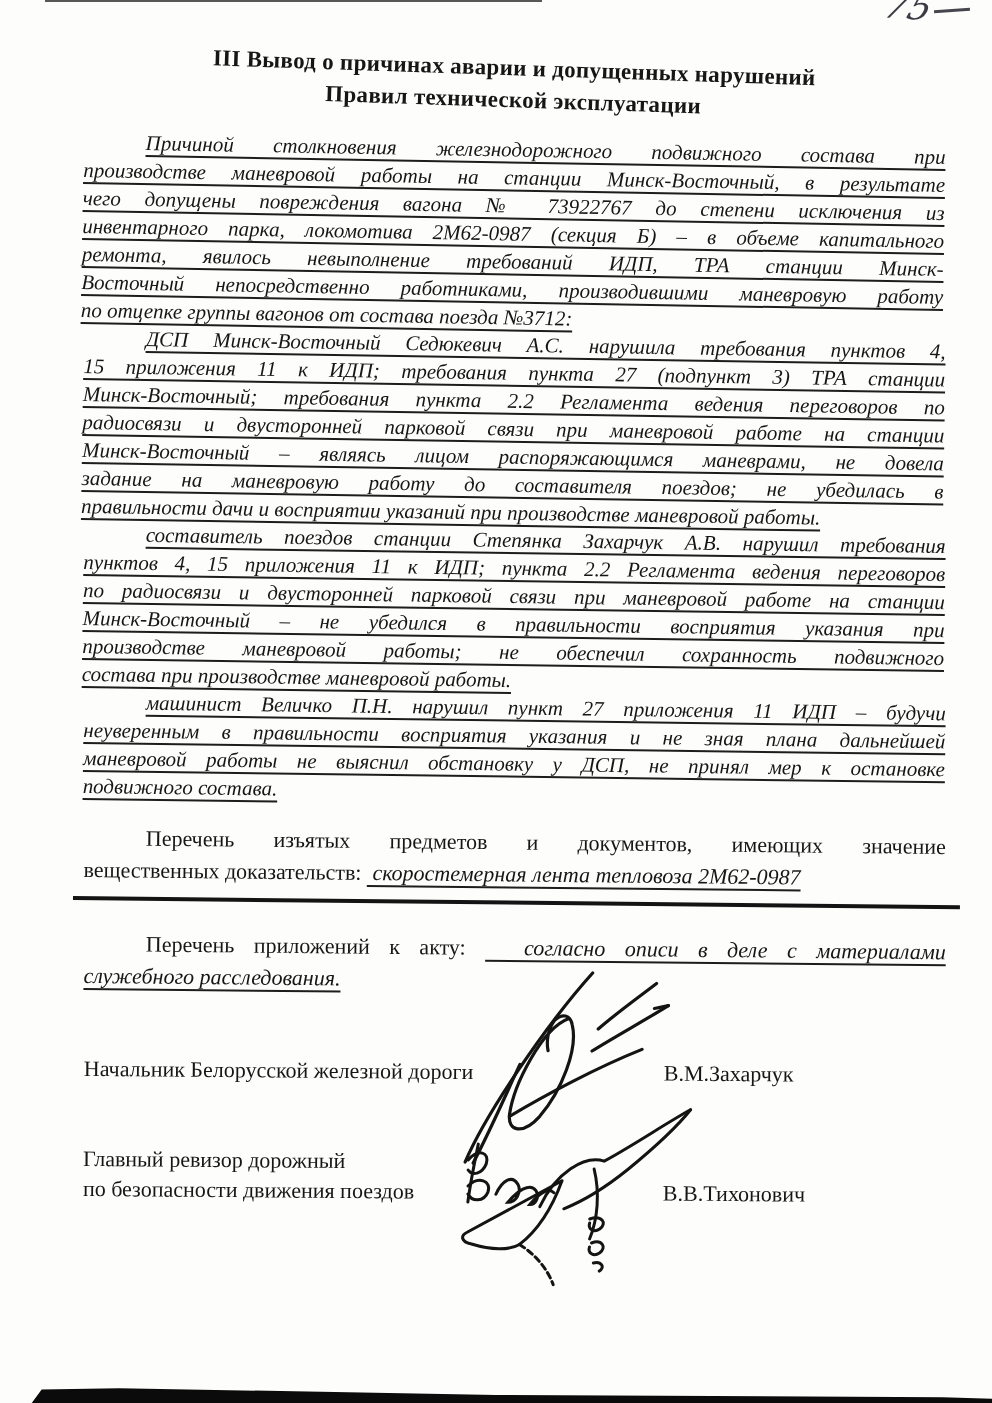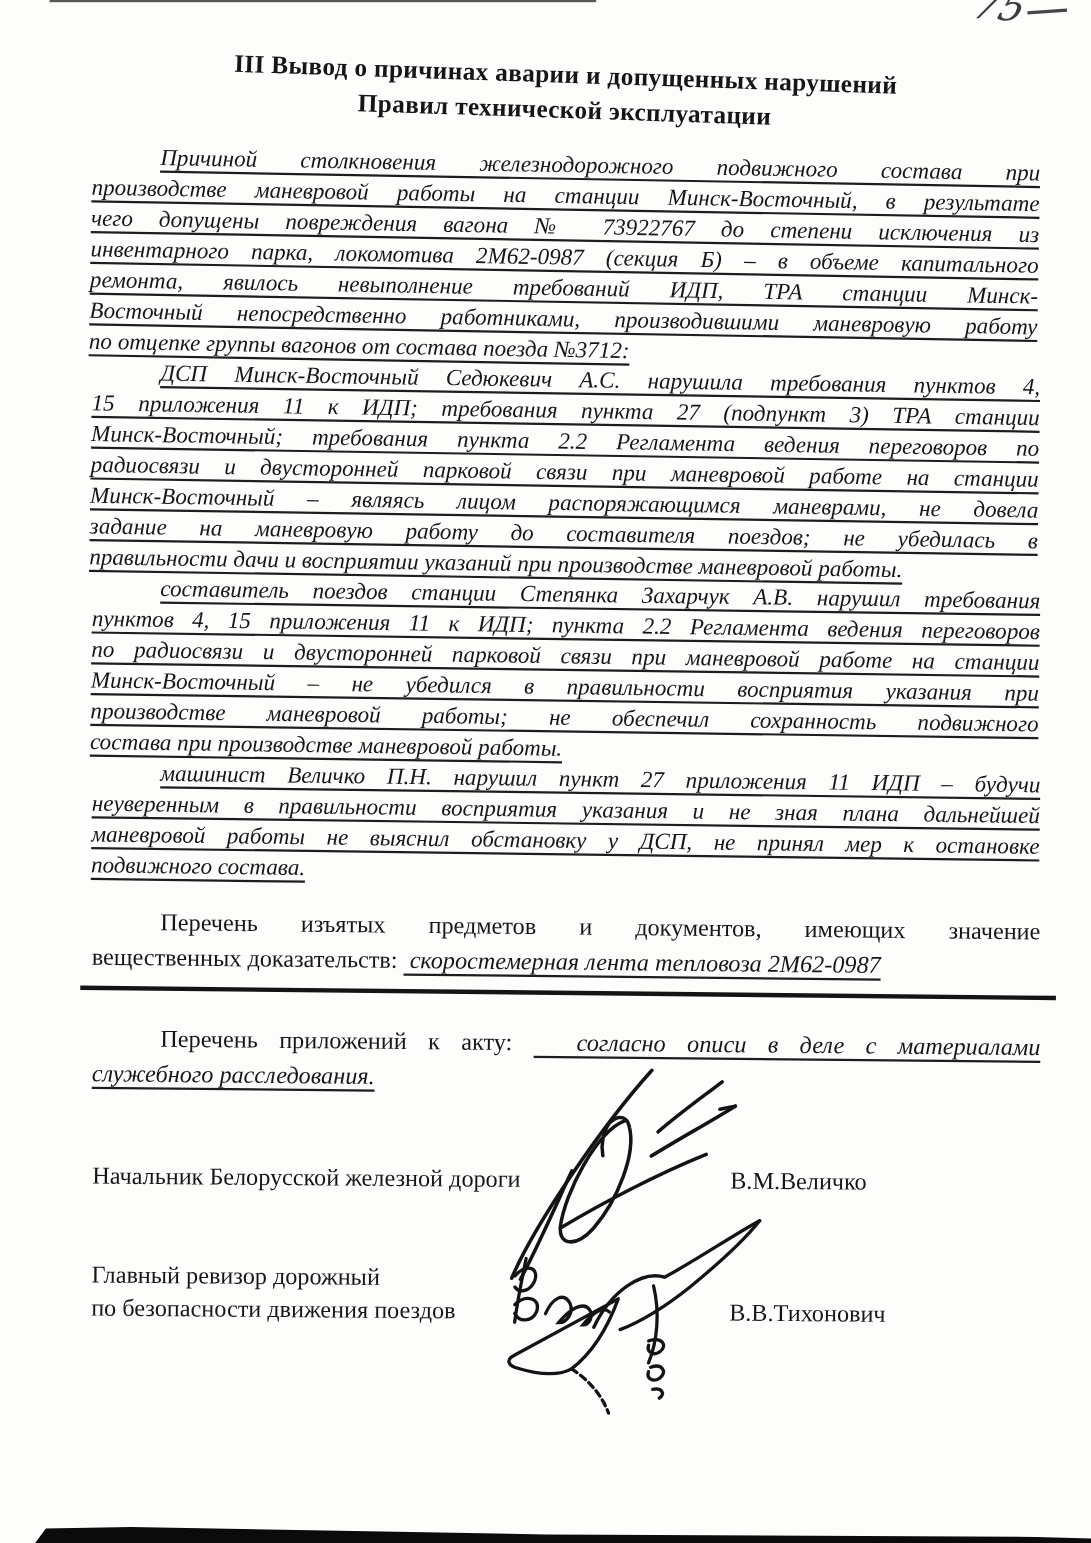--- a/index.html
+++ b/index.html
@@ -137,21 +137,21 @@
 
     <div class="para p-append">
         <div class="line first"><span class="seg-plain">Перечень приложений к акту:</span> <span class="seg-script">&nbsp;&nbsp;согласно описи в деле с материалами</span> </div>
         <div class="line last"><span class="seg-script">служебного расследования.</span> </div>
       </div>
 
     <div class="sign-section">
 
       <div class="sign-row sign-row-1">
         <div class="sign-label">Начальник Белорусской железной дороги</div>
-        <div class="sign-name">В.М.Величко</div>
+        <div class="sign-name">В.М.Захарчук</div>
       </div>
 
       <div class="sign-row sign-row-2">
         <div class="sign-label">Главный ревизор дорожный</div>
         <div class="sign-label">по безопасности движения поездов</div>
         <div class="sign-name">В.В.Тихонович</div>
       </div>
 
       <svg class="sig-svg sig-svg-1" width="235" height="205" viewBox="0 0 235 205" fill="none">
         <g stroke="#141414" stroke-width="3.2" stroke-linecap="round" fill="none">

